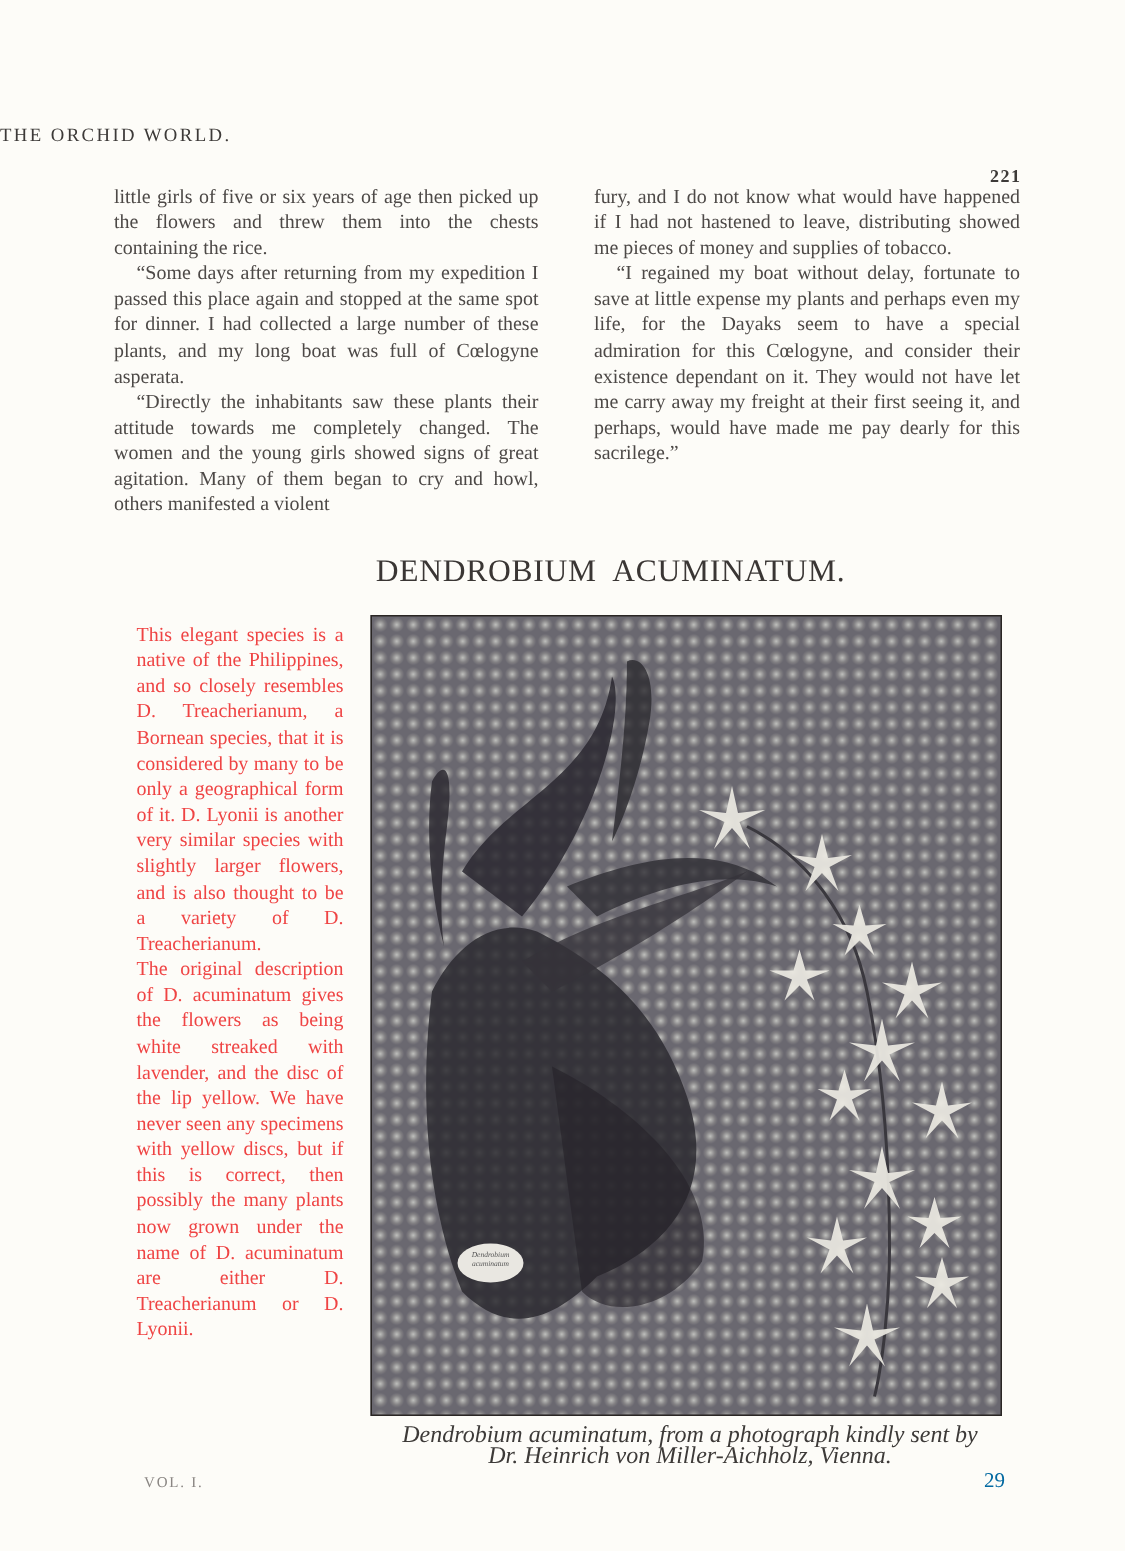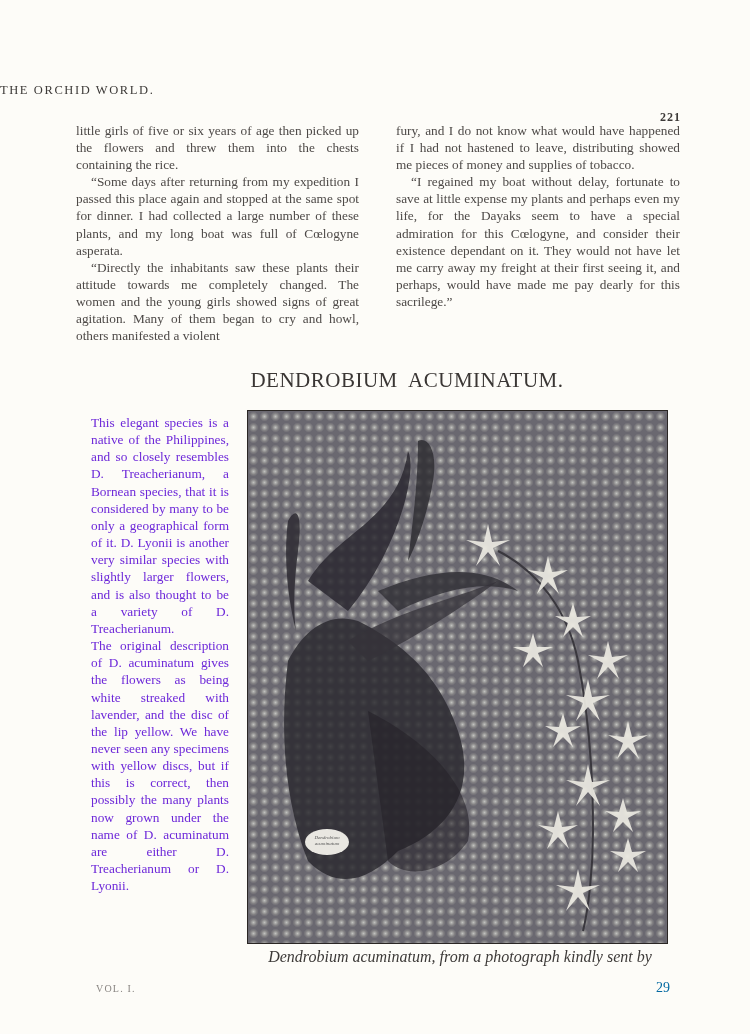--- a/index.html
+++ b/index.html
@@ -24,21 +24,21 @@
   .col p { margin: 0; text-indent: 15px; }
   .col p.noindent { text-indent: 0; }
   .col-left { left: 76px; top: 122px; width: 283px; }
   .col-right { left: 396px; top: 122px; width: 284px; }
   .article-title {
     position: absolute; top: 368px; left: 0; width: 750px; text-align: center;
     font-size: 21px; letter-spacing: 0.5px; color: #3a3634; padding-left: 32px;
   }
   .narrow-col {
     position: absolute; left: 91px; top: 414px; width: 138px;
-    font-size: 13.3px; line-height: 17.15px; text-align: justify; color: #6d28d9;
+    font-size: 13.3px; line-height: 17.15px; text-align: justify; color: #ef4444;
   }
   .narrow-col p { margin: 0; text-indent: 0; }
   .photo-frame {
     position: absolute; left: 247px; top: 410px; width: 421px; height: 534px;
     border: 1.5px solid #2a2624; box-sizing: border-box; overflow: hidden;
     background-color: #6a6870;
     background-image:
       radial-gradient(circle at 50% 50%, rgba(220,222,215,0.75) 0, rgba(180,178,170,0.35) 3px, rgba(60,58,68,0) 5px);
     background-size: 11px 11px;
   }
@@ -139,16 +139,17 @@
       <g transform="translate(330,480)">
           <path d="M0 -22 L4 -4 L22 -6 L5 2 L12 20 L0 6 L-12 20 L-5 2 L-22 -6 L-4 -4 Z"></path>
         </g>
     </g>
   </svg>
   <div class="specimen-label">Dendrobium acuminatum</div>
 </div>
 
 <div class="caption">
   <div>Dendrobium acuminatum, from a photograph kindly sent by</div>
+  <div>Dr. Heinrich von Miller-Aichholz, Vienna.</div>
 </div>
 
 <div class="footer-vol">VOL. I.</div>
 <div class="footer-num">29</div>
 
 </body></html>

